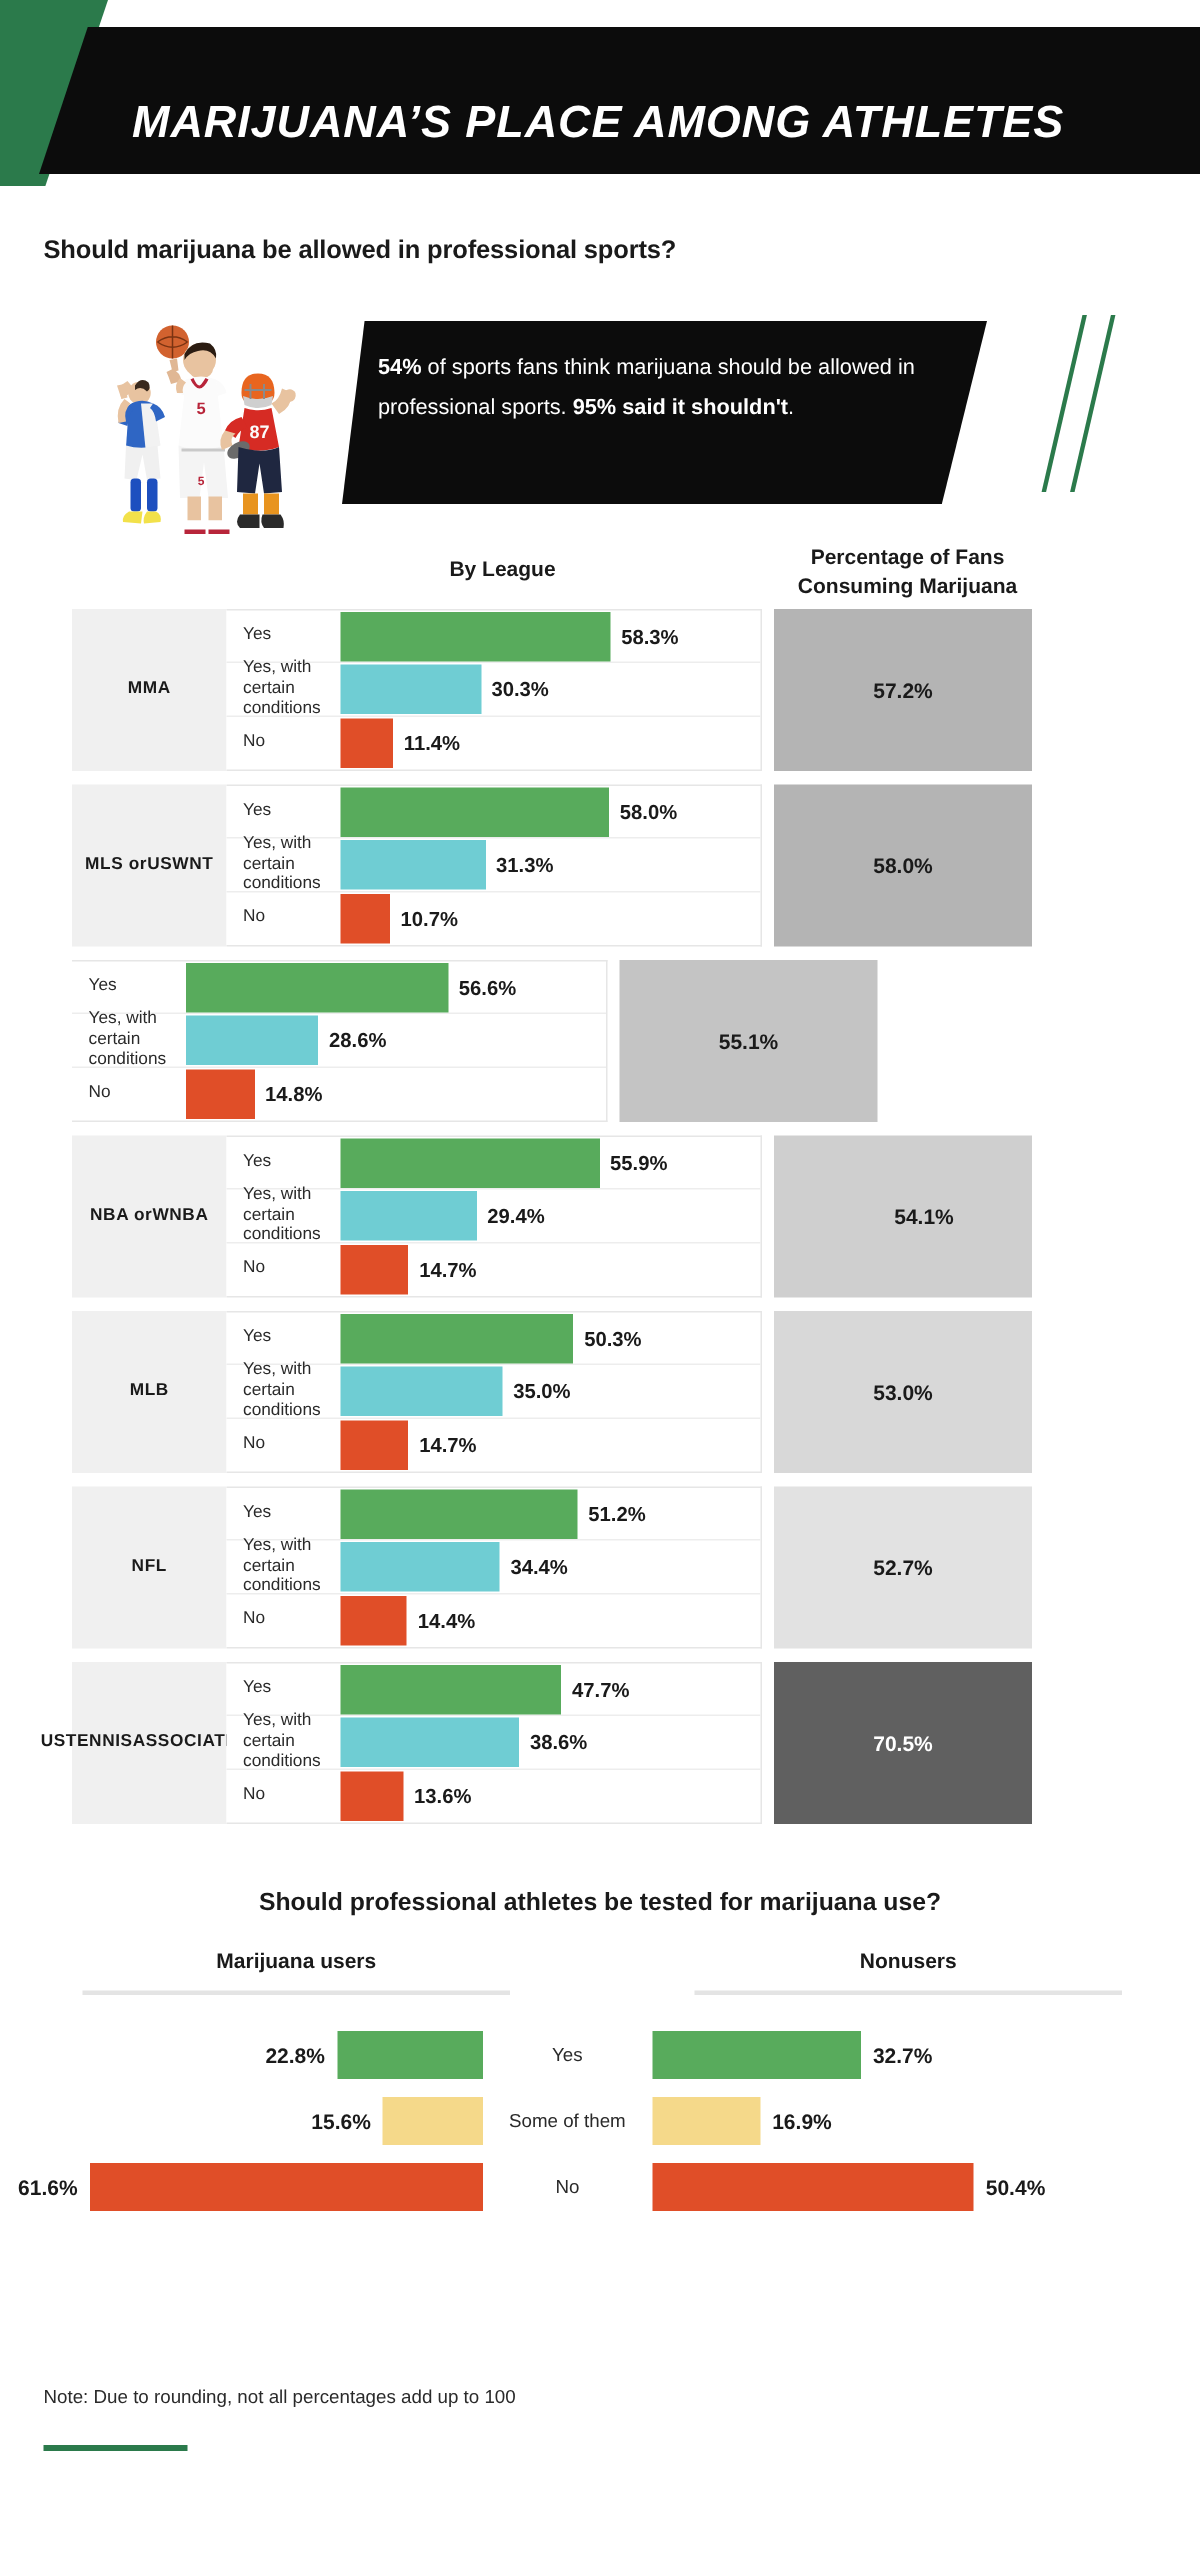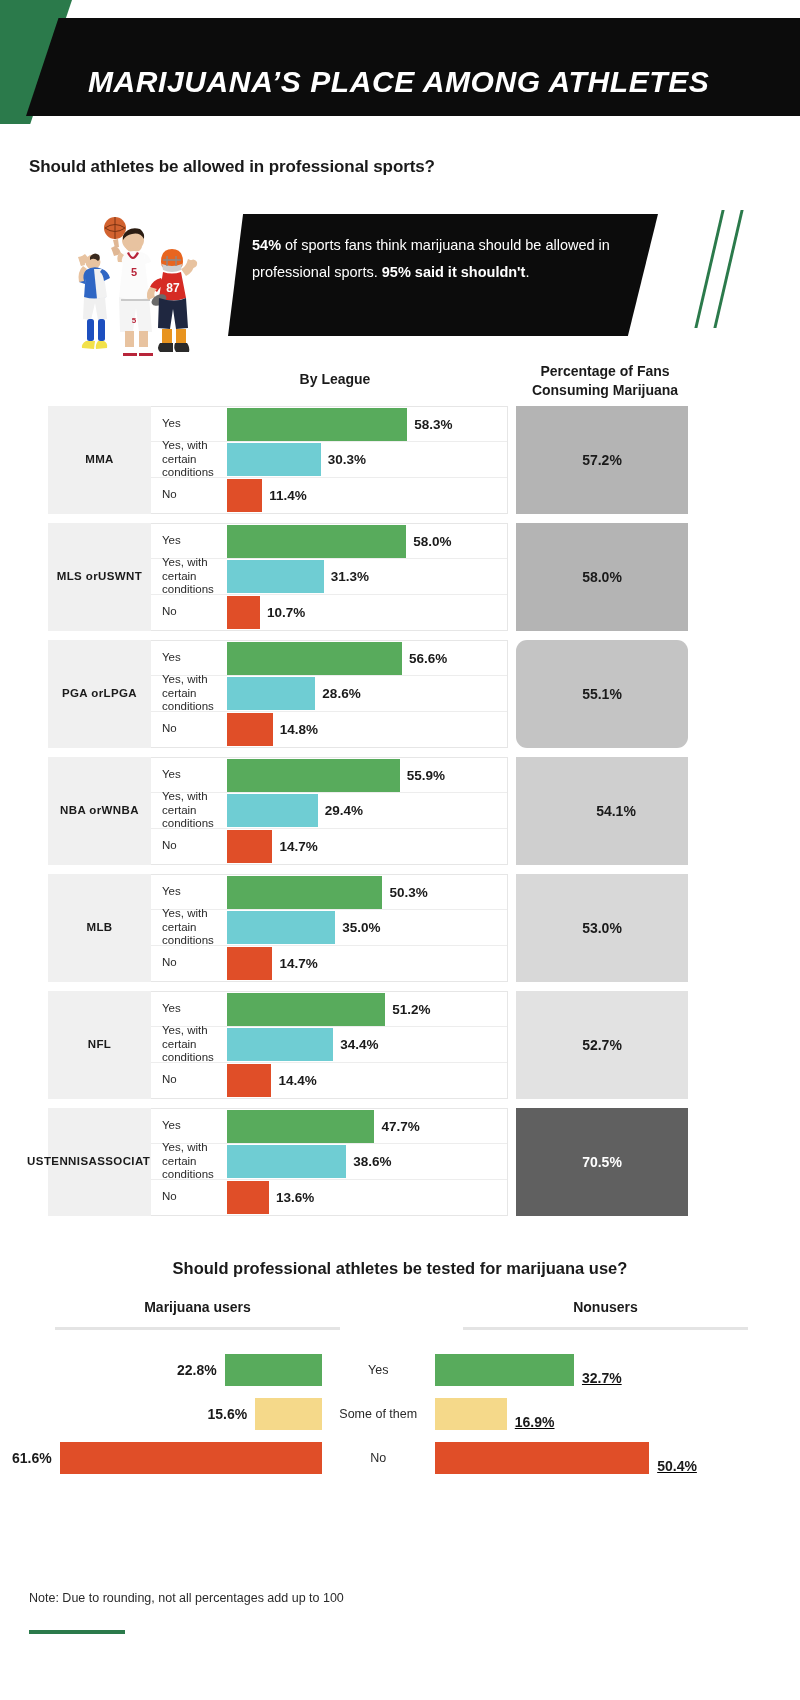--- a/index.html
+++ b/index.html
@@ -114,21 +114,21 @@
     position: absolute; left: 463px; top: 1299px; width: 285px; text-align: center;
     font-size: 14px; font-weight: bold; color: #1a1a1a;
   }
   .rule-l { position: absolute; left: 55px; top: 1327px; width: 285px; height: 3px; background: #e4e4e4; }
   .rule-r { position: absolute; left: 463px; top: 1327px; width: 285px; height: 3px; background: #e4e4e4; }
 
   .dual { position: absolute; left: 0; top: 1348px; width: 800px; }
   .dual-row { display: flex; align-items: center; height: 44px; }
   .dual-left { width: 340px; display: flex; align-items: center; justify-content: flex-end; }
   .dual-center { width: 120px; text-align: center; font-size: 12.5px; color: #2a2a2a; }
-  .dual-right { width: 386px; display: flex; align-items: flex-end; text-decoration: underline; }
+  .dual-right { width: 386px; display: flex; align-items: center; }
   .dual-val { font-size: 14px; font-weight: bold; color: #1a1a1a; white-space: nowrap; }
   .dual-left .dual-val { margin-right: 8px; }
   .dual-right .dual-val { margin-left: 8px; }
   .dual-bar { height: 32px; }
 
   
   .note {
     position: absolute; left: 29px; top: 1591px;
     font-size: 12.5px; color: #2a2a2a;
   }
@@ -141,21 +141,21 @@
 
 <div class="page">
 
   <div class="header-wrap">
     <div class="header-green"></div>
     <div class="header-black">
       <div class="header-title">MARIJUANA’S PLACE AMONG ATHLETES</div>
     </div>
   </div>
 
-  <div class="subhead">Should athletes be allowed in professional sports?</div>
+  <div class="subhead">Should marijuana be allowed in professional sports?</div>
 
   <div class="callout-zone">
     <svg class="athletes" viewBox="0 0 185 160">
 
       <g>
         <path d="M36 66 L34 58 L40 54 L45 60 Z" fill="#e8c3a0"></path>
         <circle cx="48" cy="62" r="7.5" fill="#e8c3a0"></circle>
         <path d="M45 57 q4 -6 9 -2 q2 4 -1 6 q-4 -4 -8 -1 Z" fill="#3a2a1e"></path>
         <path d="M41 70 q8 -5 16 -1 l4 28 q-11 4 -22 1 Z" fill="#2f66c4"></path>
         <path d="M49 69 l9 0 l4 28 q-5 2 -10 2 Z" fill="#f2f2f2"></path>
@@ -280,25 +280,20 @@
             <div class="bar-label">No</div>
             <div class="bar-track">
               <div class="bar-fill" style="width: 33.063px; background: rgb(224, 78, 40);"></div>
               <div class="bar-val">10.7%</div>
             </div>
           </div>
         </div>
         <div class="pct-cell" style="background: rgb(180, 180, 180); color: rgb(26, 26, 26);">58.0%</div>
       </div>
       <div class="league-row">
-        <div class="league-name">
-          <span>PGA or</span>
-          <br>
-          <span>LPGA</span>
-        </div>
         <div class="league-bars">
           <div class="bar-line">
             <div class="bar-label">Yes</div>
             <div class="bar-track">
               <div class="bar-fill" style="width: 174.894px; background: rgb(88, 171, 92);"></div>
               <div class="bar-val">56.6%</div>
             </div>
           </div>
           <div class="bar-line">
             <div class="bar-label">Yes, with<br>certain conditions</div>
@@ -308,21 +303,21 @@
             </div>
           </div>
           <div class="bar-line">
             <div class="bar-label">No</div>
             <div class="bar-track">
               <div class="bar-fill" style="width: 45.732px; background: rgb(224, 78, 40);"></div>
               <div class="bar-val">14.8%</div>
             </div>
           </div>
         </div>
-        <div class="pct-cell" style="background: rgb(196, 196, 196); color: rgb(26, 26, 26); border-radius: 11px;">55.1%</div>
+        <div class="pct-cell" style="background: rgb(196, 196, 196); color: rgb(26, 26, 26);">55.1%</div>
       </div>
       <div class="league-row">
         <div class="league-name">
           <span>NBA or</span>
           <br>
           <span>WNBA</span>
         </div>
         <div class="league-bars">
           <div class="bar-line">
             <div class="bar-label">Yes</div>

